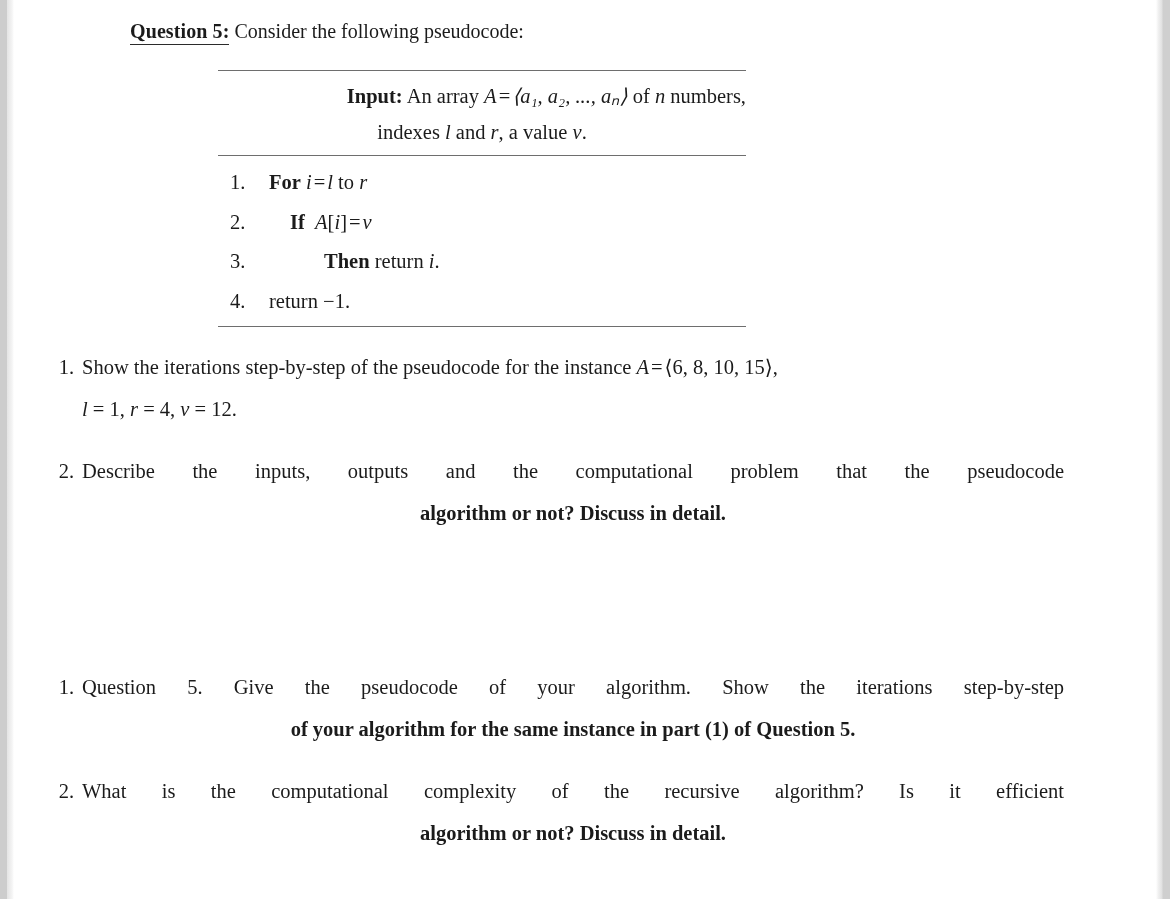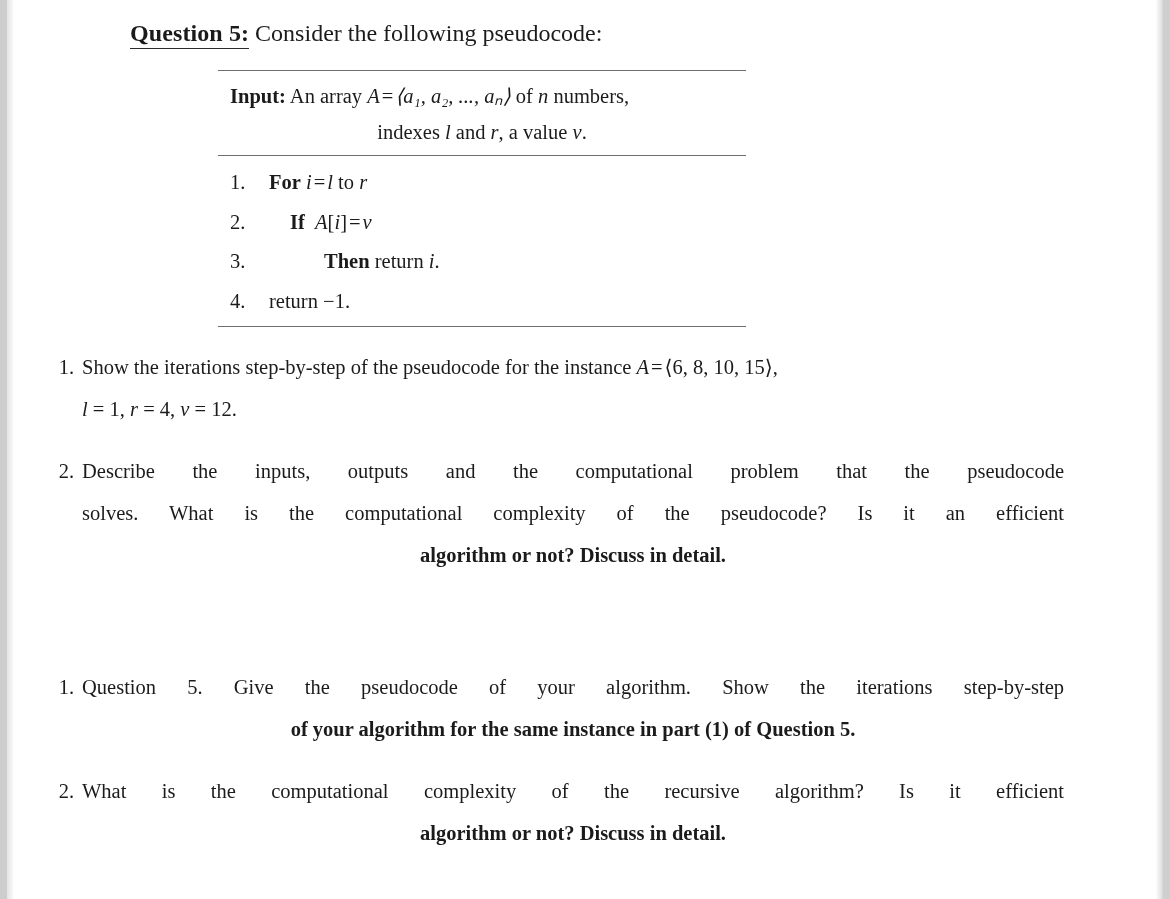--- a/index.html
+++ b/index.html
@@ -41,21 +41,21 @@
 
   .content {
     position: absolute;
     left: 116px;
     top: 0;
     width: 930px;
   }
 
   
   .qhead {
-    font-size: 24px;
+    font-size: 20px;
     line-height: 1.0;
     margin: 0;
     text-align: left;
     white-space: nowrap;
   }
   .qhead .qlabel {
     font-weight: bold;
     border-bottom: 1.4px solid #2b2b2b;
     padding-bottom: 2px;
     letter-spacing: .1px;
@@ -74,20 +74,21 @@
     width: 100%;
   }
   .pseudo-head {
     font-size: 20.5px;
     line-height: 1.0;
     padding: 0;
   }
   .ph-line1 {
     padding: 15px 0 0 12px;
     white-space: nowrap;
+    text-align: right;
   }
   .ph-line2 {
     padding: 15px 0 13px 0;
     text-align: center;
     white-space: nowrap;
   }
   .pseudo-body { padding: 0; }
   .pline {
     font-size: 20.5px;
     line-height: 1.0;
@@ -234,21 +235,20 @@
             <span class="mi">r</span>
             <span>= 4,</span>
             <span class="mi">v</span>
             <span>= 12.</span>
           </span>
         </li>
 
         <li style="margin-top:20px;">
           <span class="marker">2.</span>
           <span class="ln-j">Describe the inputs, outputs and the computational problem that the pseudocode</span>
-          <span class="ln-j">solves.  What is the computational complexity of the pseudocode?  Is it an efficient</span>
           <span class="ln-last">algorithm or not? Discuss in detail.</span>
         </li>
 
       </ol>
     </div>
 
 
     <div class="content" style="top:666px; left:30px; width:1020px;">
       <ol class="qlist">
 

